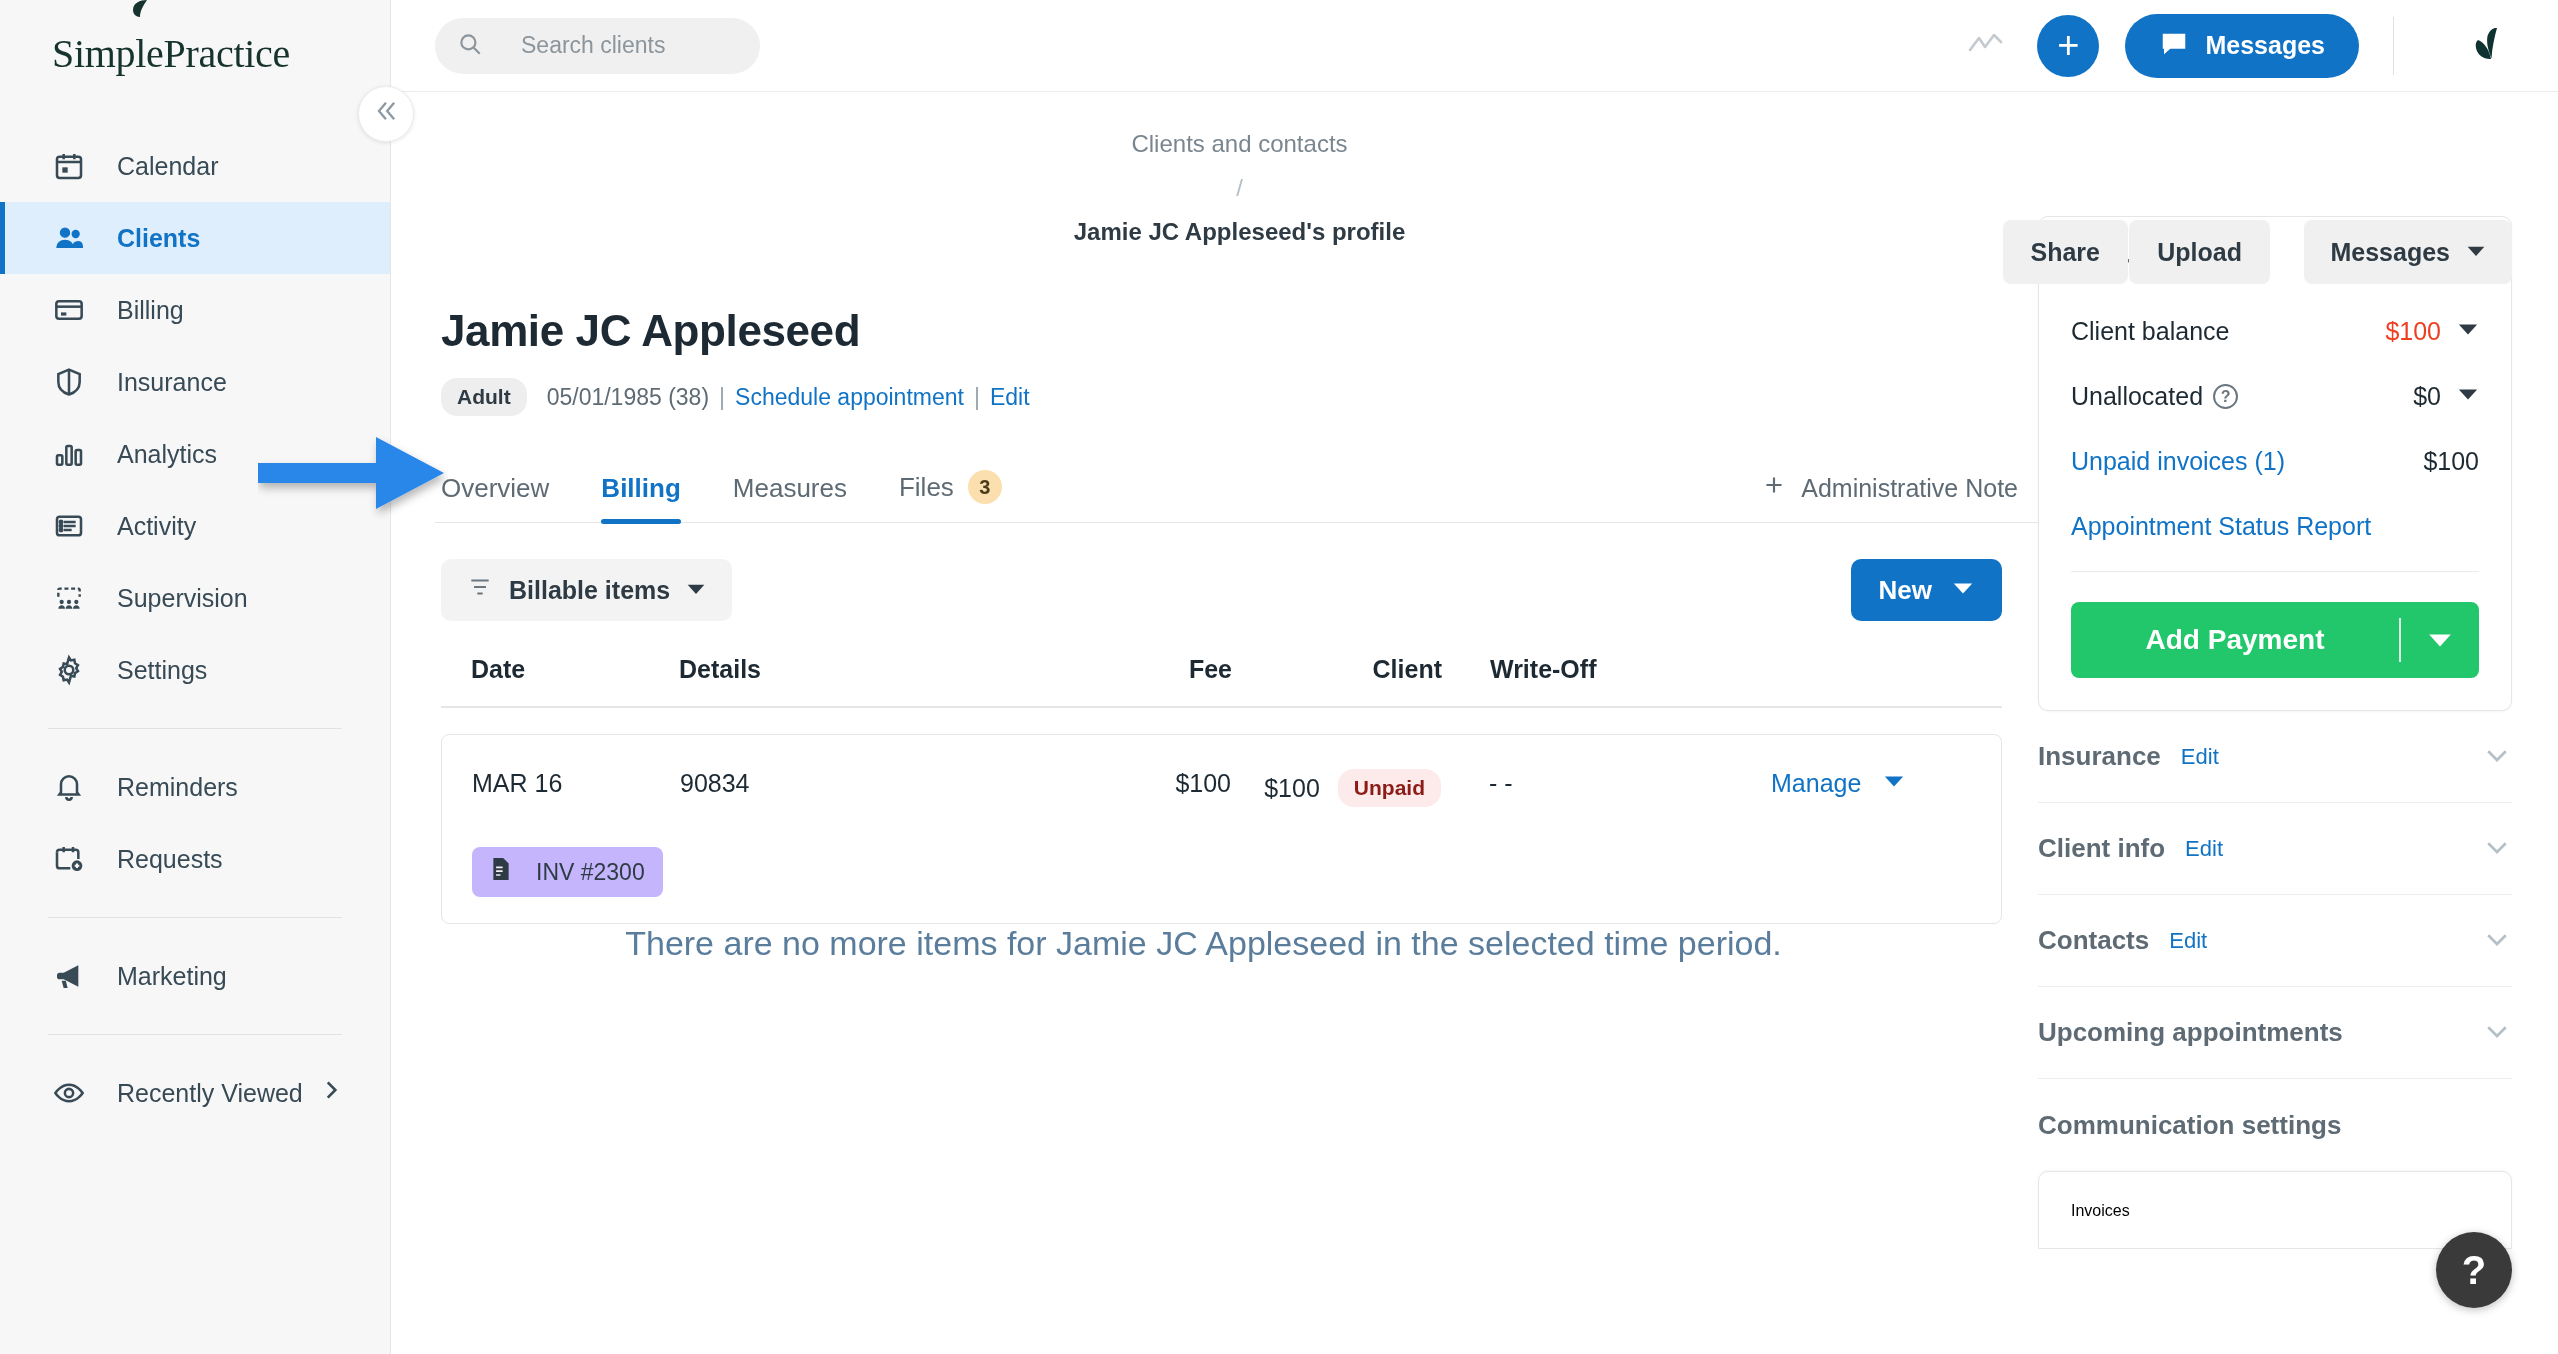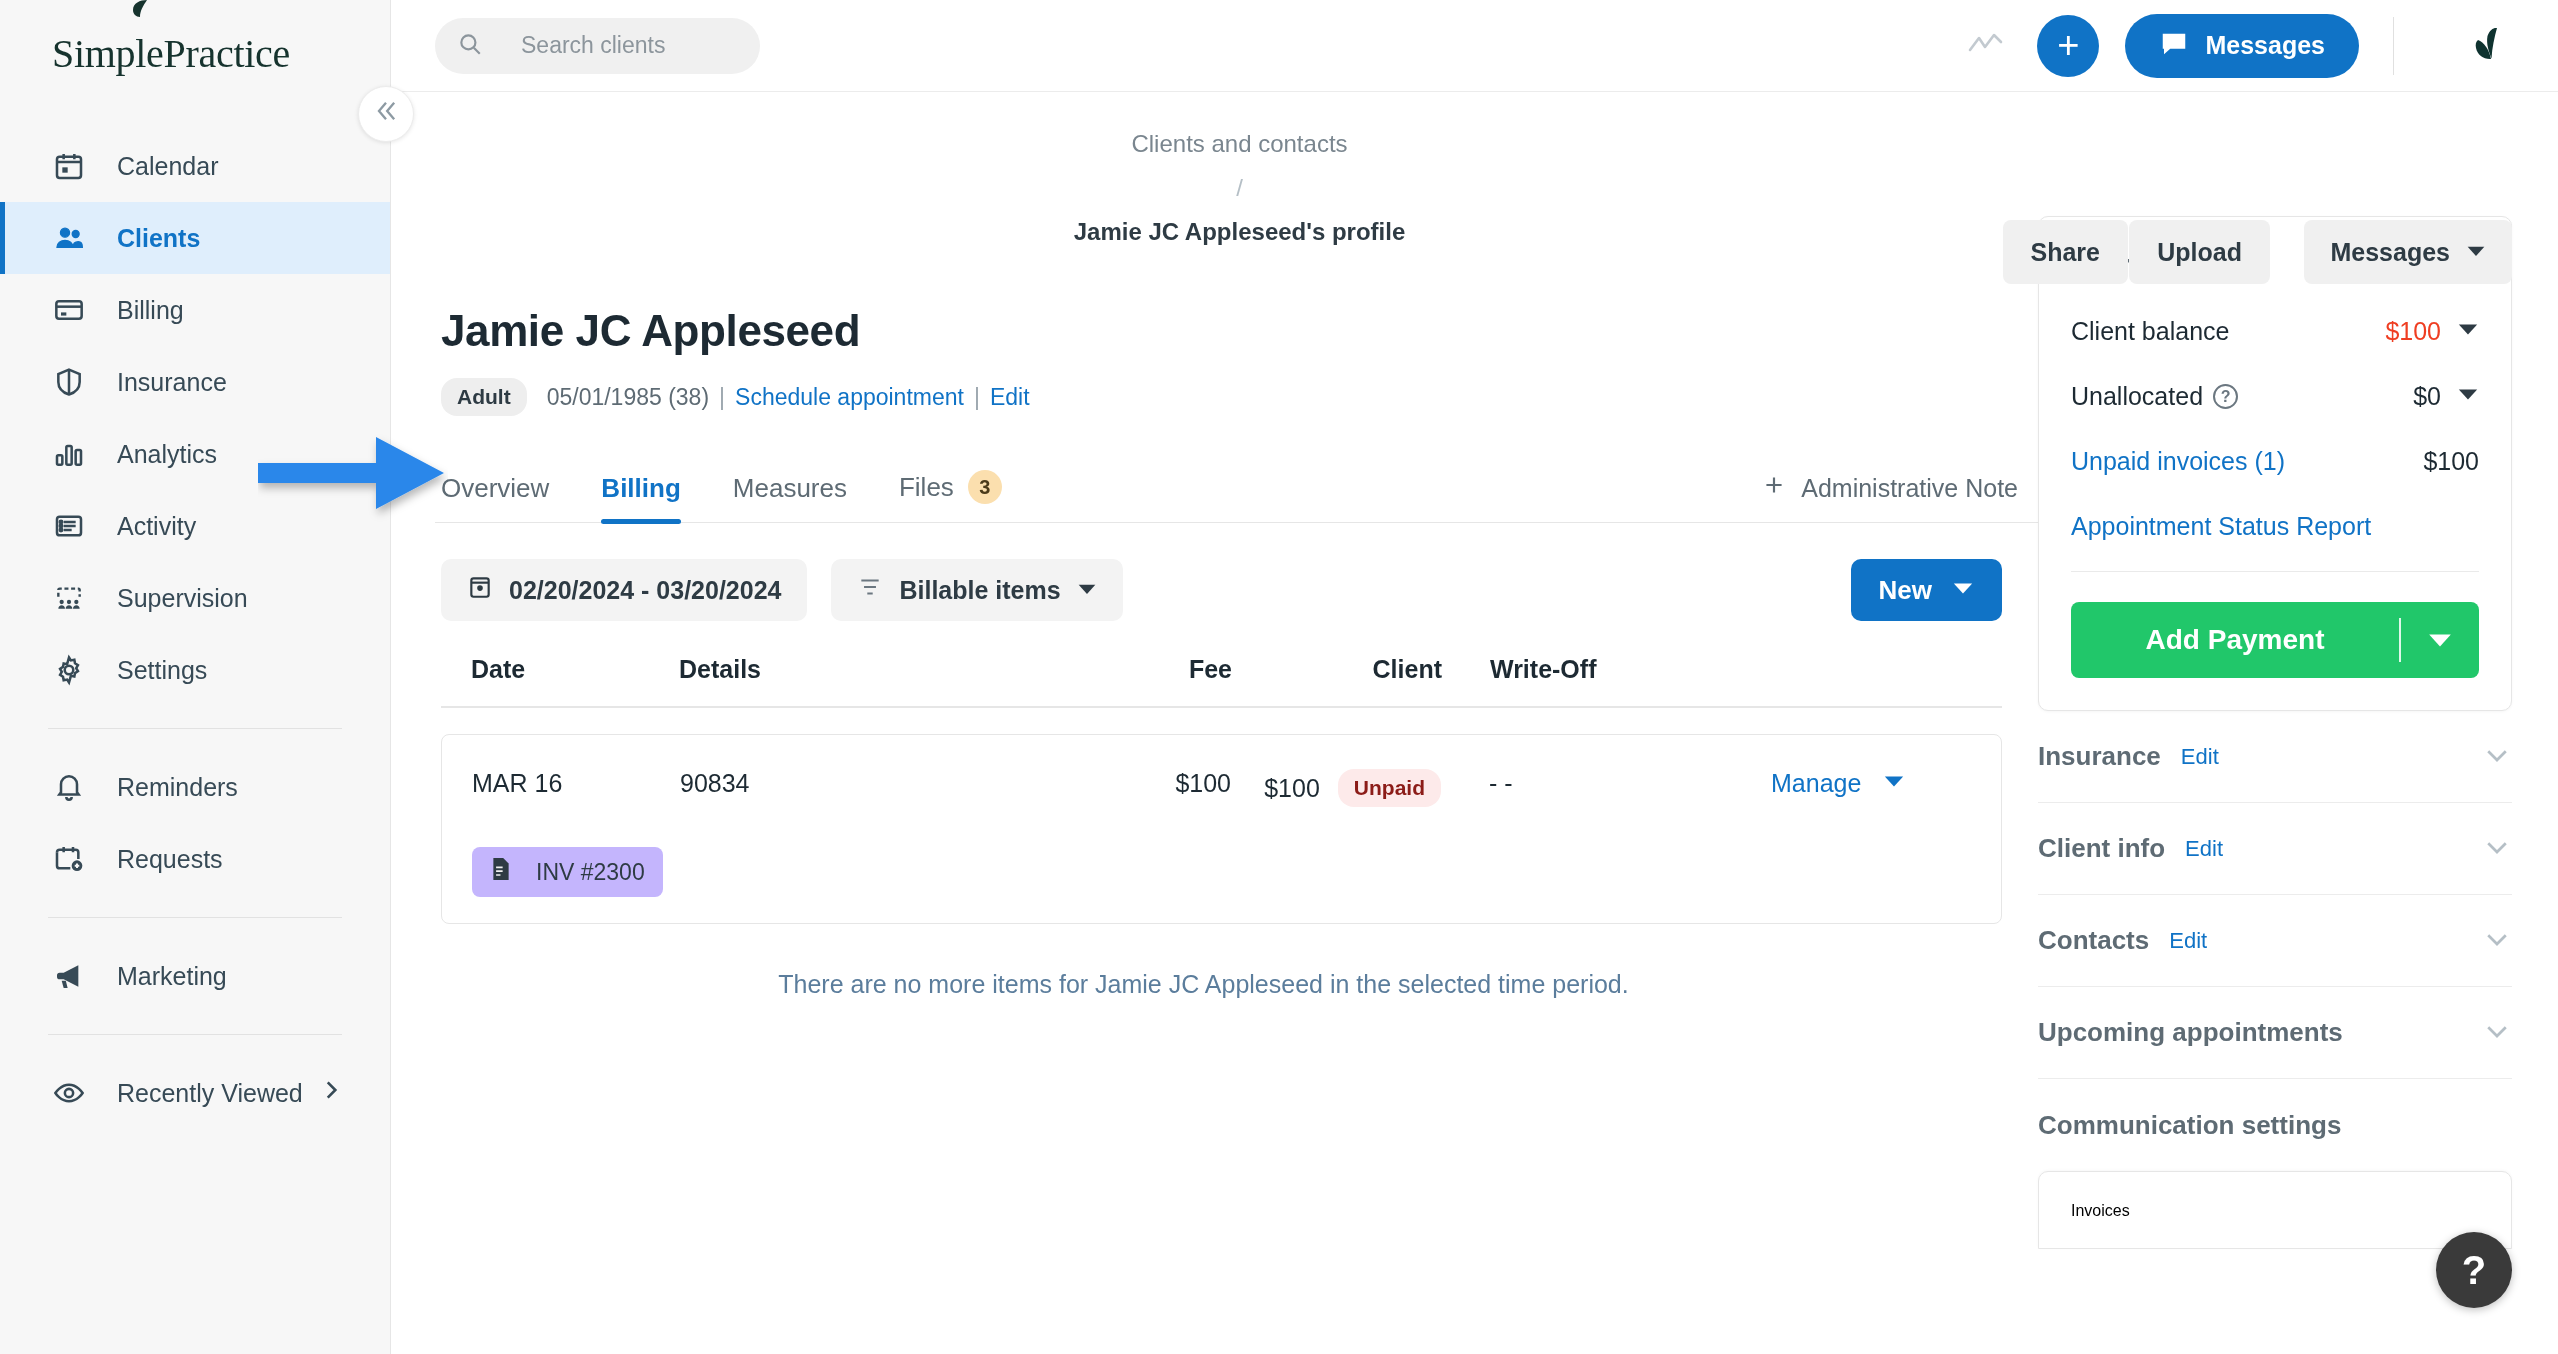--- a/index.html
+++ b/index.html
@@ -173,21 +173,21 @@
     background: #fdeaea; color: #8c1c18; font-size: 21px; font-weight: 700;
     border-radius: 16px; padding: 7px 16px; margin-left: 18px;
   }
   .cell-client-flex { display: flex; align-items: center; justify-content: flex-end; }
   .manage-link { color: #1073c6; cursor: pointer; display: flex; align-items: center; gap: 22px; font-size:25px; }
   .inv-chip {
     display: inline-flex; align-items: center; gap: 24px;
     background: #c4b5fd; border-radius: 8px; padding: 10px 18px;
     font-size: 23px; color: #2e3b44; margin: 40px 0 0 30px; cursor: pointer;
   }
-  .no-more { text-align: center; color: #5b7d9c; font-size: 25px; margin-top: 46px; padding-right: 36px; }
+  .no-more { text-align: center; color: #5b7d9c; font-size: 34px; padding-right: 36px; }
 
   
   .right-panel { width: 520px; flex: 0 0 520px; padding: 186px 46px 0 0; }
   .card {
     border: 1px solid #e6e6e6; border-radius: 10px; background: #fff;
     box-shadow: 0 1px 3px rgba(0,0,0,0.04);
     padding: 30px 32px 32px 32px;
   }
   .card-head { display: flex; align-items: center; }
   .card-title { font-size: 26px; font-weight: 700; color: #5e6b74; }
@@ -487,30 +487,20 @@
             <span>
               <svg width="26" height="26" viewBox="0 0 24 24" fill="none" stroke="#5e6b74" stroke-width="2">
                 <path d="M12 5v14M5 12h14"></path>
               </svg>
             </span>
             <span>Administrative Note</span>
           </div>
         </div>
 
         <div class="filters">
-          <div class="filter-chip">
-            <span>
-              <svg width="26" height="26" viewBox="0 0 24 24" fill="none" stroke="#2e3b44" stroke-width="2">
-                <rect x="4" y="4" width="16" height="17" rx="2"></rect>
-                  <path d="M4 8h16"></path>
-                <circle cx="12" cy="13" r="1.6" fill="#2e3b44"></circle>
-              </svg>
-            </span>
-            <span>02/20/2024 - 03/20/2024</span>
-          </div>
           <div class="filter-chip">
             <span>
               <svg width="26" height="26" viewBox="0 0 24 24" fill="none" stroke="#6b7780" stroke-width="2">
                 <path d="M4 6h16M6.5 12h11M9.5 18h5"></path>
               </svg>
             </span>
             <span>Billable items</span>
             <span>
               <svg width="20" height="20" viewBox="0 0 12 12" fill="#2e3b44">
                   <path d="M1 3.5h10L6 9z"></path>

